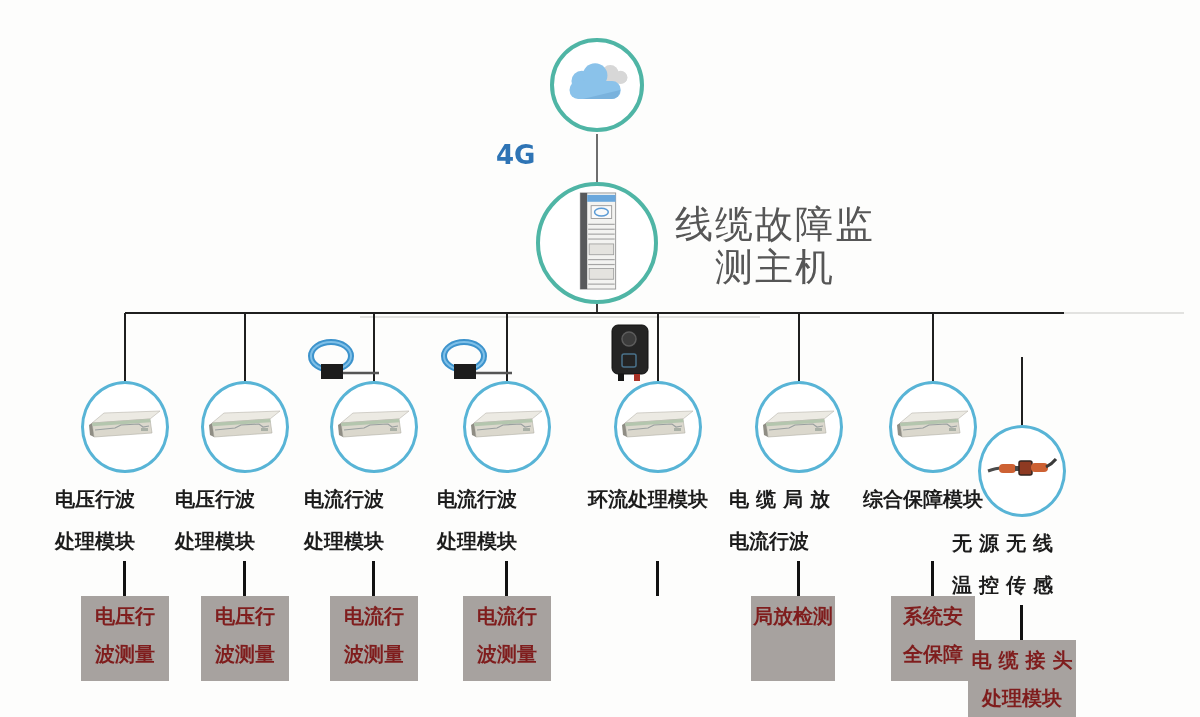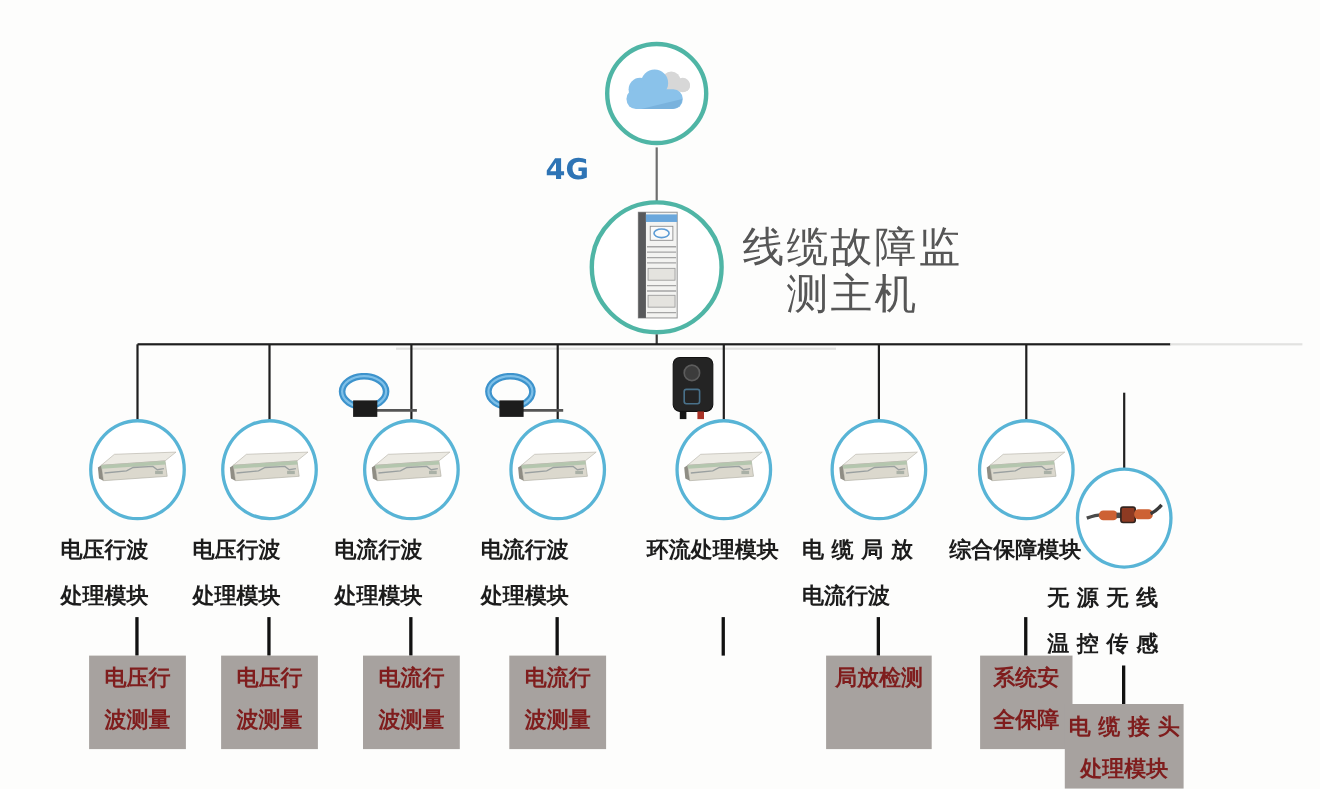--- a/index.html
+++ b/index.html
@@ -226,21 +226,21 @@
               <polygon points="5,17 63,13 63.6,16.2 5.6,20.2" fill="#b4c6ae"></polygon>
               <path d="M8,24 L28,22 L34,19 L52,18 L56,21 L62,20" stroke="#9aa0a0" fill="none" stroke-width="1.2"></path>
               <rect x="54" y="22" width="7" height="3" fill="#a9b0a6"></rect>
             </svg></span>
     </div>
     <div class="module-label">
           <div>电 缆 局 放</div>
           <div>电流行波</div>
         </div>
     <div class="label-box-connector"></div>
-    <div class="function-box" style="width: 96px; left: 22px;">
+    <div class="function-box" style="width: 84px; left: 22px;">
           <div>局放检测</div>
         </div>
   </div>
       <div class="module" style="left: 863px;">
     <div class="drop-line"></div>
     <div class="module-circle">
       <span class="device-slot"><svg viewBox="0 0 76 38" width="76" height="38">
               <polygon points="5,17 17,7 73,5 63,13" fill="#eceae3" stroke="#b8b6ad" stroke-width="0.6"></polygon>
               <polygon points="5,17 63,13 65,27 7,31" fill="#dbd8cd" stroke="#b0aea4" stroke-width="0.6"></polygon>
               <polygon points="5,17 7,31 3,29 2,19" fill="#8f8d84"></polygon>

